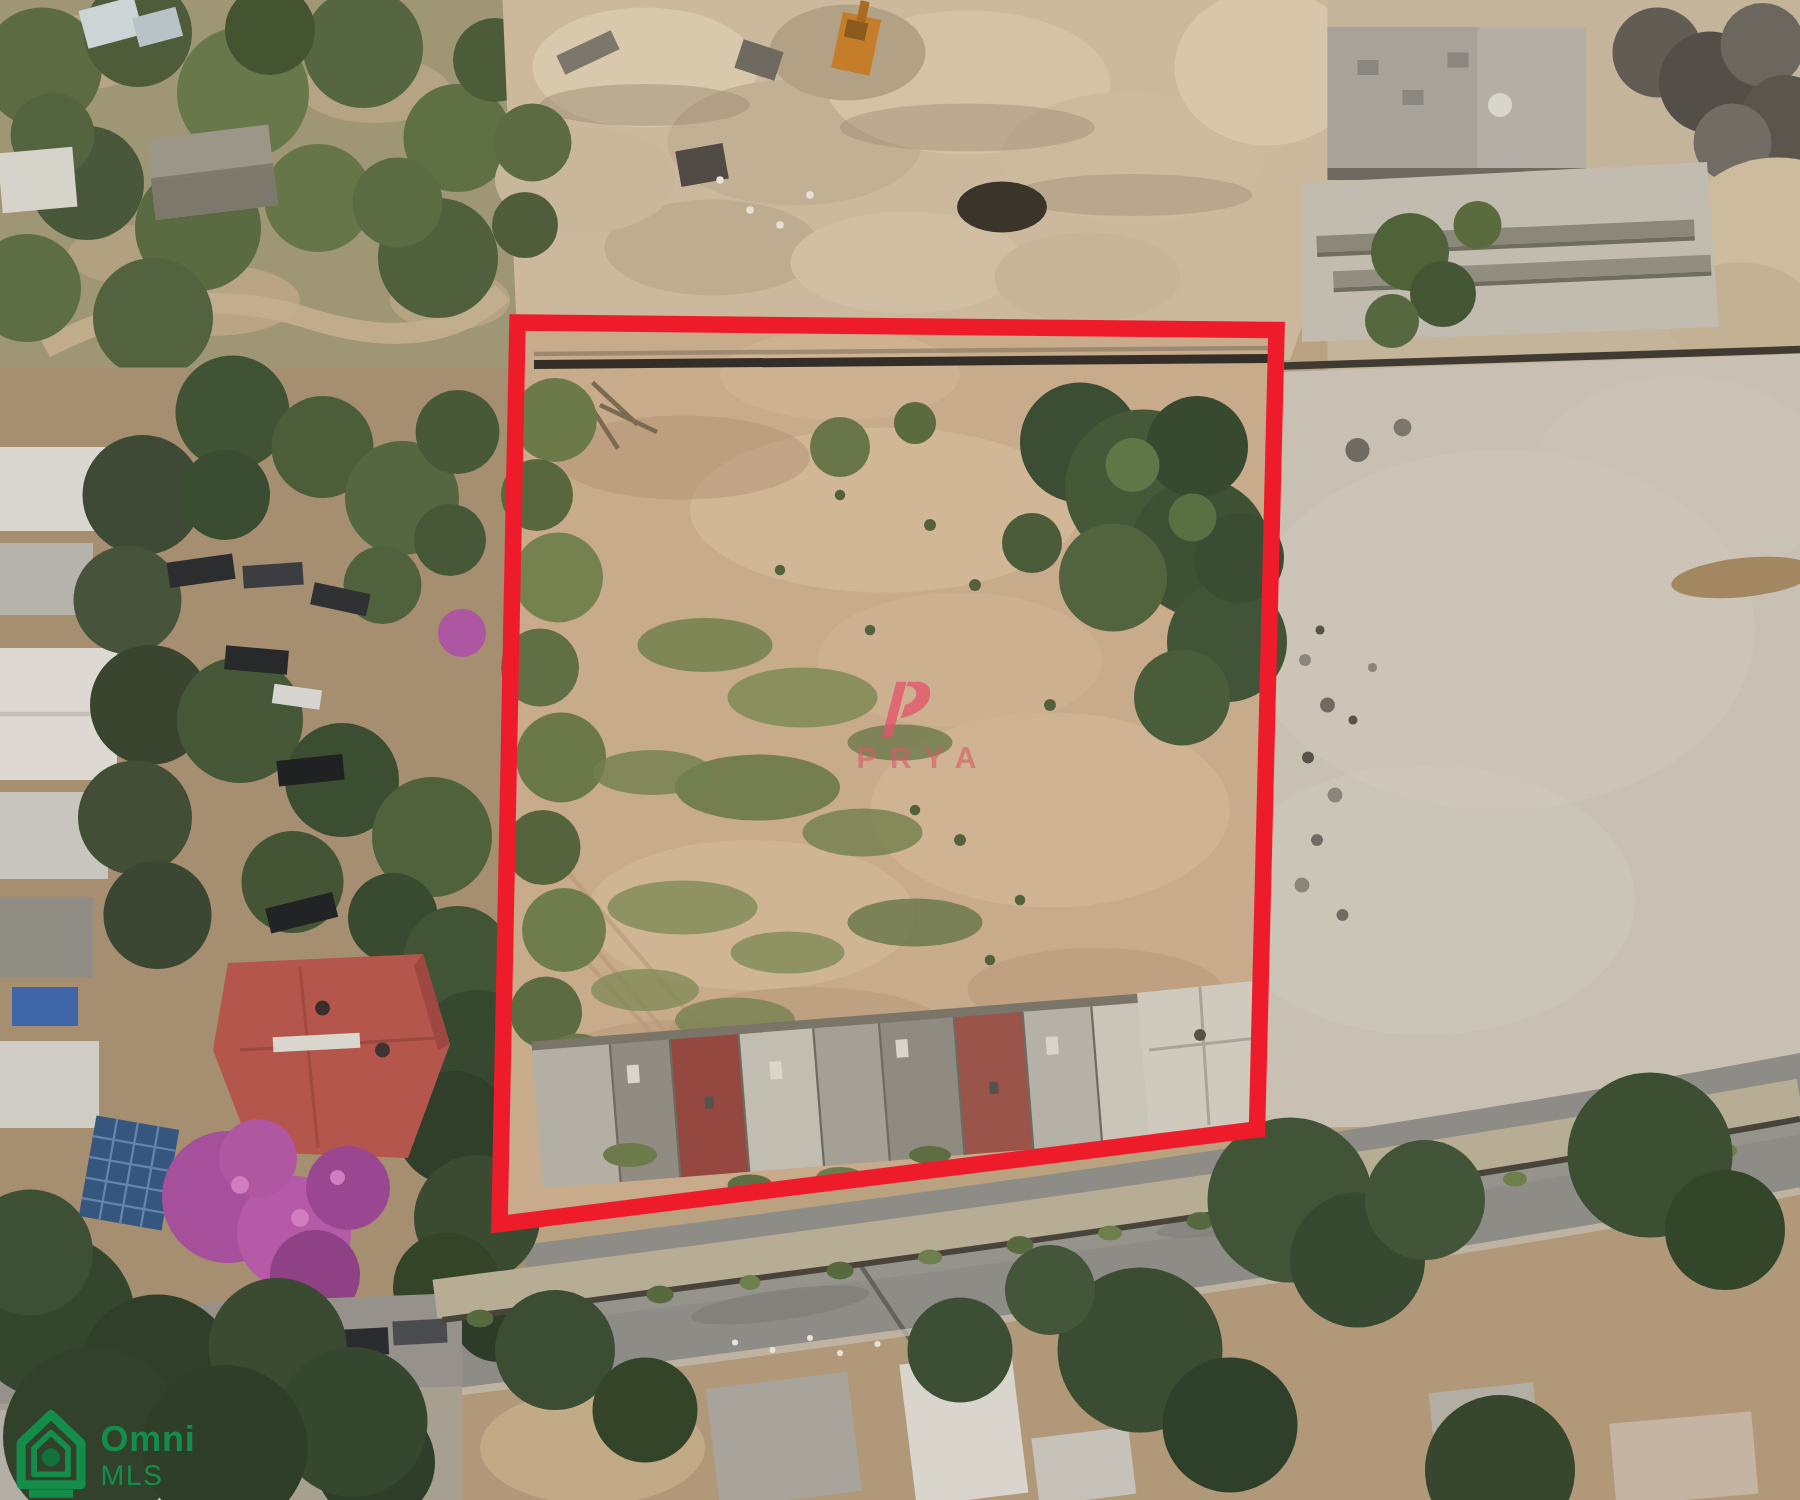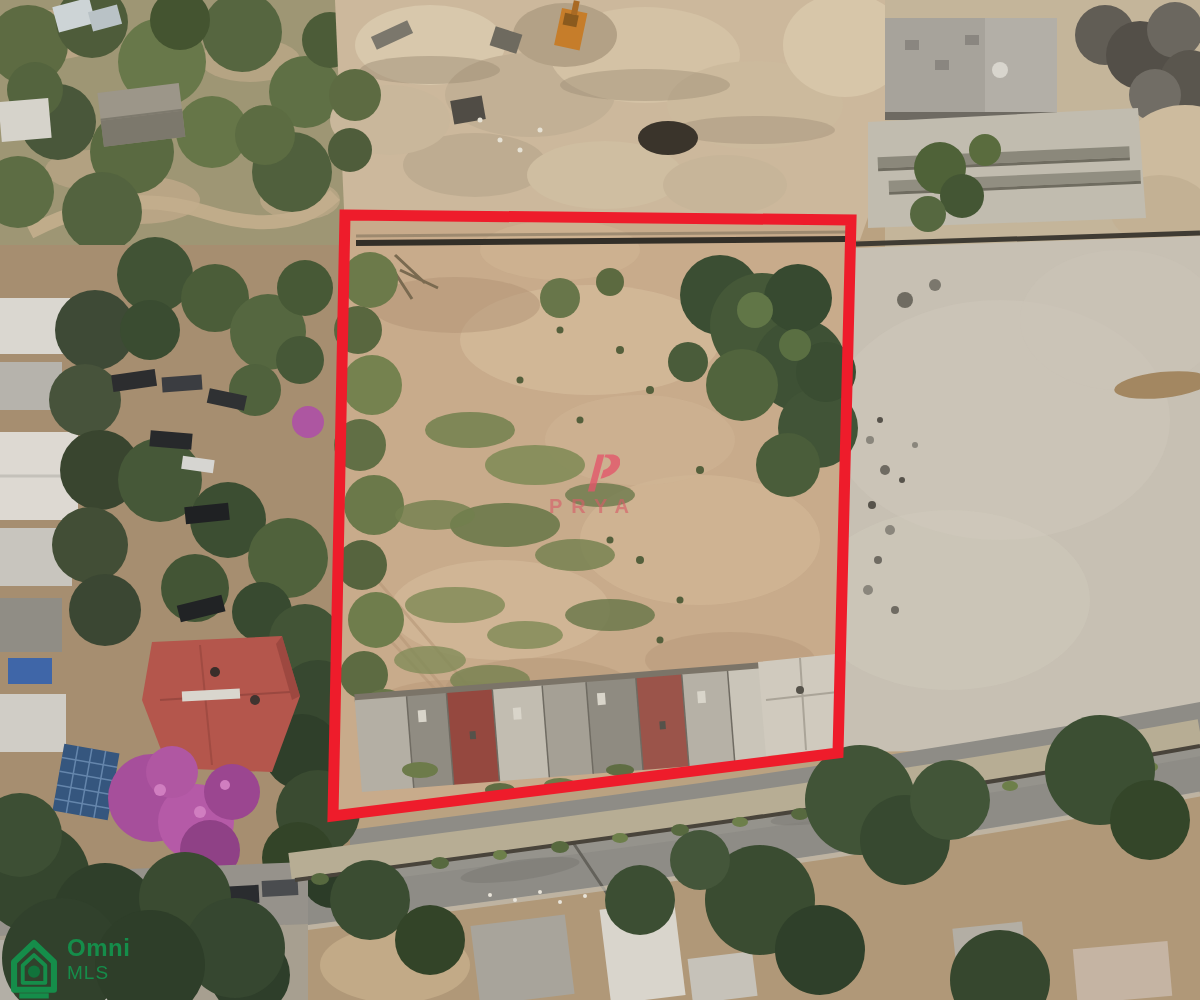--- a/index.html
+++ b/index.html
@@ -4,36 +4,36 @@
 <style>
   html,body{margin:0;padding:0;background:#222;}
   .stage{
     position:relative;width:1200px;height:1000px;overflow:hidden;
     background:#baa281;font-family:"Liberation Sans",sans-serif;
     -webkit-user-select:none;user-select:none;
   }
   .stage svg.scene{position:absolute;left:0;top:0;display:block;}
   
   .watermark{
-    position:absolute;left:540px;top:450px;width:120px;text-align:left;
+    position:absolute;left:540px;top:450px;width:120px;text-align:right;
     pointer-events:none;
   }
   .prya-mark{display:block;margin:0 auto;width:39px;height:42px;opacity:.78;}
   .prya-text{
     margin-top:3px;font-size:20px;font-weight:700;letter-spacing:9px;
     padding-left:9px;color:rgba(214,92,104,0.62);
   }
   
   .corner-logo{
     position:absolute;left:8px;top:936px;display:flex;gap:7px;align-items:flex-start;
     color:#12984f;opacity:.88;pointer-events:none;
   }
   .omni-icon{display:block;width:52px;height:66px;}
   .omni-text{line-height:1;}
-  .omni-line1{font-size:24px;font-weight:800;letter-spacing:.5px;}
+  .omni-line1{font-size:24px;font-weight:800;letter-spacing:.5px;margin-top:12px;}
   .omni-line2{font-size:19px;font-weight:400;letter-spacing:1px;margin-top:3px;}
 </style>
 </head>
 <body>
 
 <div class="stage">
 <svg class="scene" width="1200" height="1000" viewBox="0 0 1200 1000">
 
   <rect x="0" y="0" width="1200" height="1000" fill="#baa281"></rect>
 

